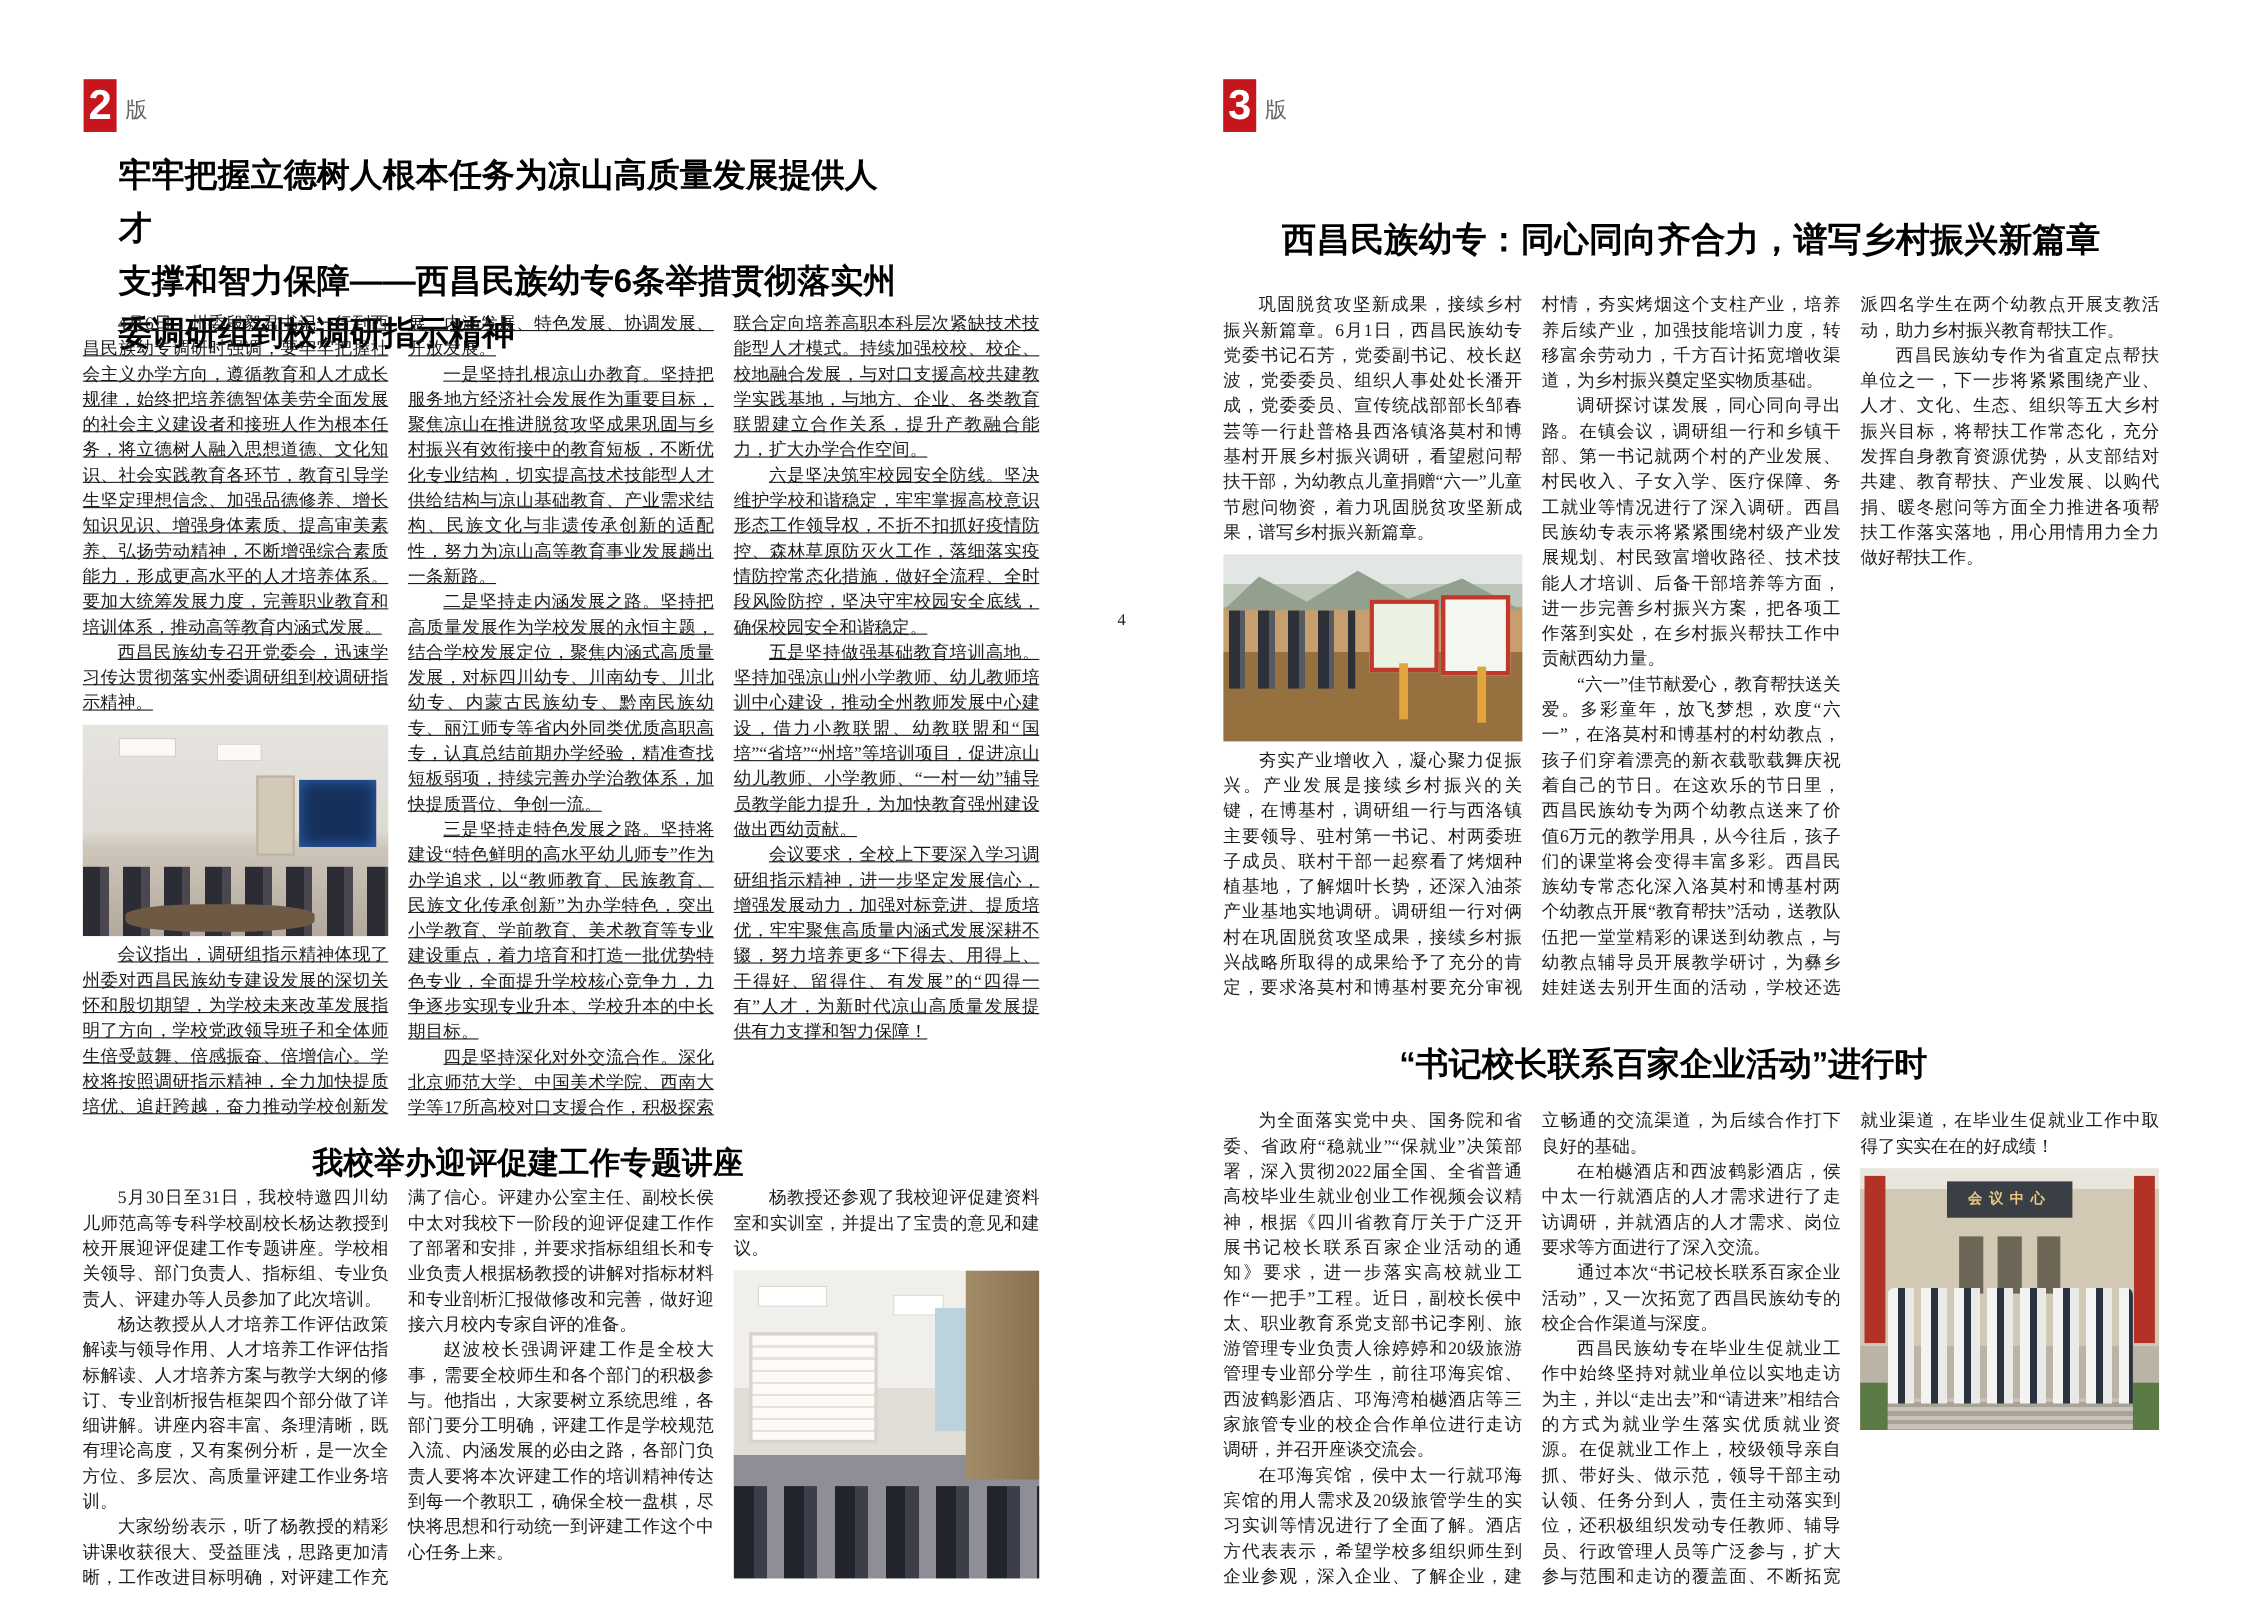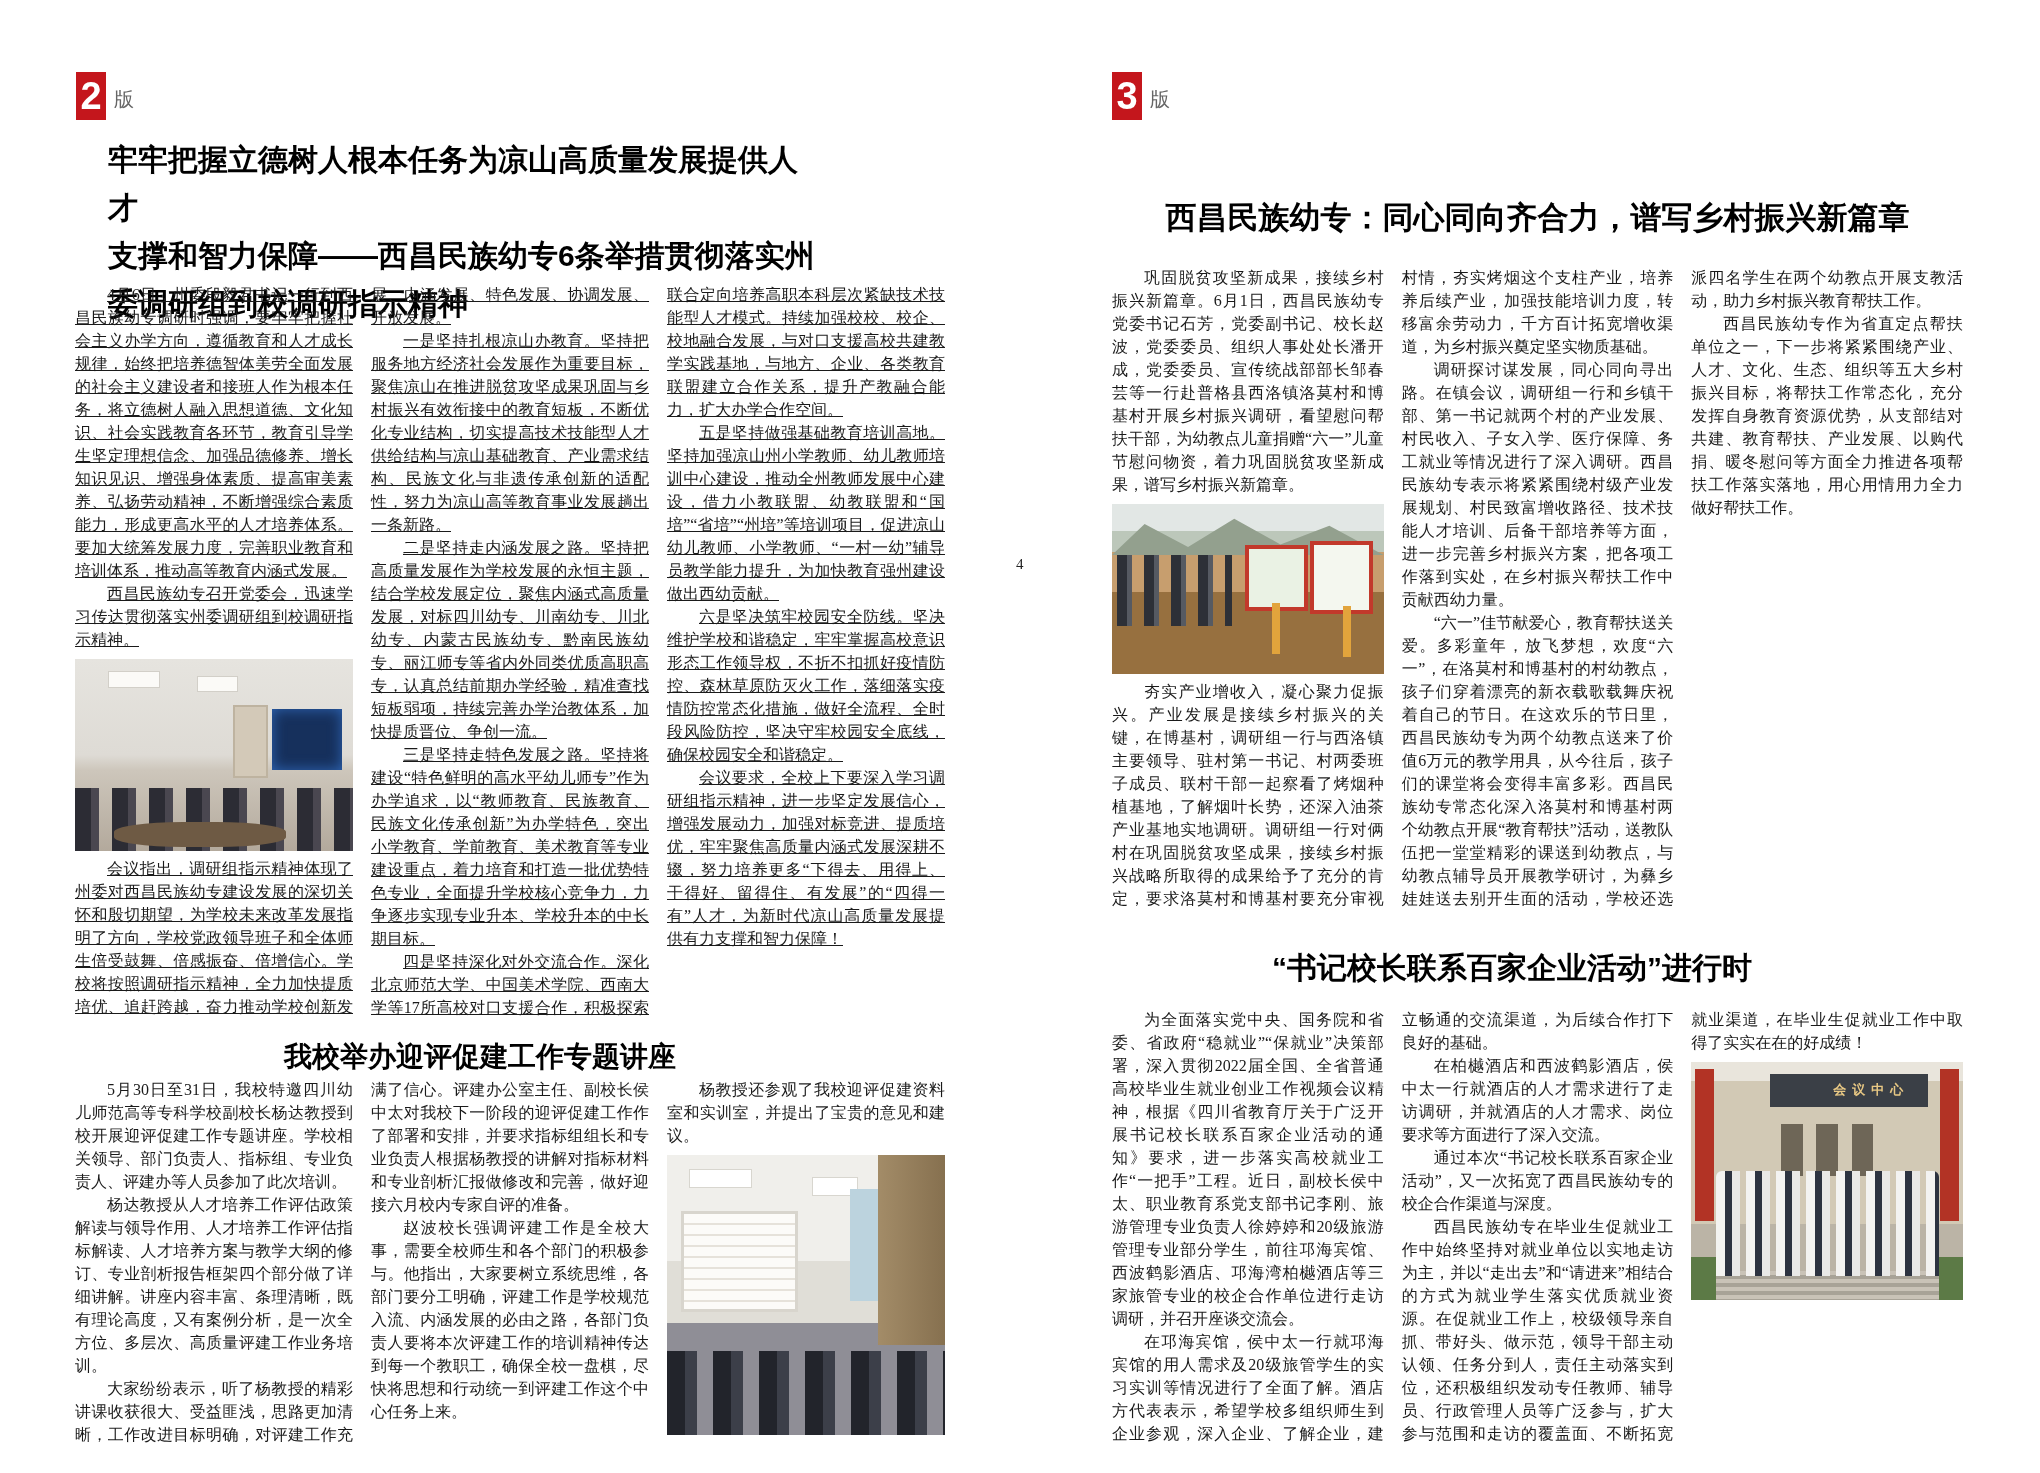--- a/index.html
+++ b/index.html
@@ -55,21 +55,21 @@
        clip-path:polygon(0 100%,12% 30%,28% 82%,45% 18%,62% 76%,80% 34%,100% 100%);}
   .ph3 .board1{right:28%;top:24%;width:20%;height:34%;background:#eaf2e4;border:4px solid #c2392b;}
   .ph3 .board2{right:4%;top:22%;width:20%;height:38%;background:#f4f7ef;border:4px solid #c2392b;}
   .ph3 .post1{right:38%;top:58%;width:3%;height:30%;background:#e2a43c;}
   .ph3 .post2{right:12%;top:60%;width:3%;height:30%;background:#e2a43c;}
   .ph3 .people{left:2%;top:30%;width:42%;height:42%;
        background:repeating-linear-gradient(90deg,#2d3037 0 10px,#565a62 10px 15px,rgba(0,0,0,0) 15px 27px);}
   
   .ph5{height:238px;background:linear-gradient(180deg,#e9e5dc 0 8%,#d2c9b5 8% 68%,#bbb4a6 68% 100%);}
   .ph5 .plaque{left:29%;top:5%;width:42%;height:14%;background:#3a3f46;color:#e8c884;
-       font:bold 13px/2.4 "Liberation Serif",serif;text-align:center;letter-spacing:6px;overflow:hidden;padding-left:44px;}
+       font:bold 13px/2.4 "Liberation Serif",serif;text-align:center;letter-spacing:6px;overflow:hidden;}
   .ph5 .pillarL{left:1.5%;top:3%;width:7%;height:64%;background:#b23325;}
   .ph5 .pillarR{right:1.5%;top:3%;width:7%;height:64%;background:#b23325;}
   .ph5 .doorA{left:33%;top:26%;width:8%;height:22%;background:#6e6657;}
   .ph5 .doorB{left:46%;top:26%;width:8%;height:22%;background:#6e6657;}
   .ph5 .doorC{left:59%;top:26%;width:8%;height:22%;background:#6e6657;}
   .ph5 .steps{left:0;right:0;bottom:0;height:12%;
        background:repeating-linear-gradient(180deg,#c9c3b7 0 4px,#a8a397 4px 8px);}
   .ph5 .crowd{left:9%;right:9%;bottom:10%;height:44%;border-radius:6px 6px 0 0;
        background:repeating-linear-gradient(90deg,#f3f3f1 0 9px,#2c3340 9px 16px,#e9e9e7 16px 24px,rgba(0,0,0,0) 24px 30px);}
   .ph5 .hedgeL{left:0;bottom:0;width:9%;height:18%;background:#5c7a46;}
@@ -96,22 +96,22 @@
     <div class="door"></div>
     <div class="screen"></div>
     <div class="people"></div>
     <div class="table"></div>
   </div>
   <p>会议指出，调研组指示精神体现了州委对西昌民族幼专建设发展的深切关怀和殷切期望，为学校未来改革发展指明了方向，学校党政领导班子和全体师生倍受鼓舞、倍感振奋、倍增信心。学校将按照调研指示精神，全力加快提质培优、追赶跨越，奋力推动学校创新发展、内涵发展、特色发展、协调发展、开放发展。</p>
   <p>一是坚持扎根凉山办教育。坚持把服务地方经济社会发展作为重要目标，聚焦凉山在推进脱贫攻坚成果巩固与乡村振兴有效衔接中的教育短板，不断优化专业结构，切实提高技术技能型人才供给结构与凉山基础教育、产业需求结构、民族文化与非遗传承创新的适配性，努力为凉山高等教育事业发展趟出一条新路。</p>
   <p>二是坚持走内涵发展之路。坚持把高质量发展作为学校发展的永恒主题，结合学校发展定位，聚焦内涵式高质量发展，对标四川幼专、川南幼专、川北幼专、内蒙古民族幼专、黔南民族幼专、丽江师专等省内外同类优质高职高专，认真总结前期办学经验，精准查找短板弱项，持续完善办学治教体系，加快提质晋位、争创一流。</p>
   <p>三是坚持走特色发展之路。坚持将建设“特色鲜明的高水平幼儿师专”作为办学追求，以“教师教育、民族教育、民族文化传承创新”为办学特色，突出小学教育、学前教育、美术教育等专业建设重点，着力培育和打造一批优势特色专业，全面提升学校核心竞争力，力争逐步实现专业升本、学校升本的中长期目标。</p>
   <p>四是坚持深化对外交流合作。深化北京师范大学、中国美术学院、西南大学等17所高校对口支援合作，积极探索联合定向培养高职本科层次紧缺技术技能型人才模式。持续加强校校、校企、校地融合发展，与对口支援高校共建教学实践基地，与地方、企业、各类教育联盟建立合作关系，提升产教融合能力，扩大办学合作空间。</p>
+  <p>六是坚决筑牢校园安全防线。坚决维护学校和谐稳定，牢牢掌握高校意识形态工作领导权，不折不扣抓好疫情防控、森林草原防灭火工作，落细落实疫情防控常态化措施，做好全流程、全时段风险防控，坚决守牢校园安全底线，确保校园安全和谐稳定。</p>
   <p>五是坚持做强基础教育培训高地。坚持加强凉山州小学教师、幼儿教师培训中心建设，推动全州教师发展中心建设，借力小教联盟、幼教联盟和“国培”“省培”“州培”等培训项目，促进凉山幼儿教师、小学教师、“一村一幼”辅导员教学能力提升，为加快教育强州建设做出西幼贡献。</p>
-  <p>六是坚决筑牢校园安全防线。坚决维护学校和谐稳定，牢牢掌握高校意识形态工作领导权，不折不扣抓好疫情防控、森林草原防灭火工作，落细落实疫情防控常态化措施，做好全流程、全时段风险防控，坚决守牢校园安全底线，确保校园安全和谐稳定。</p>
   <p>会议要求，全校上下要深入学习调研组指示精神，进一步坚定发展信心，增强发展动力，加强对标竞进、提质培优，牢牢聚焦高质量内涵式发展深耕不辍，努力培养更多“下得去、用得上、干得好、留得住、有发展”的“四得一有”人才，为新时代凉山高质量发展提供有力支撑和智力保障！</p>
 </div>
 
 <h2 class="t-main t2">我校举办迎评促建工作专题讲座</h2>
 
 <div id="lb-body" class="body-cols">
   <p>5月30日至31日，我校特邀四川幼儿师范高等专科学校副校长杨达教授到校开展迎评促建工作专题讲座。学校相关领导、部门负责人、指标组、专业负责人、评建办等人员参加了此次培训。</p>
   <p>杨达教授从人才培养工作评估政策解读与领导作用、人才培养工作评估指标解读、人才培养方案与教学大纲的修订、专业剖析报告框架四个部分做了详细讲解。讲座内容丰富、条理清晰，既有理论高度，又有案例分析，是一次全方位、多层次、高质量评建工作业务培训。</p>
   <p>大家纷纷表示，听了杨教授的精彩讲课收获很大、受益匪浅，思路更加清晰，工作改进目标明确，对评建工作充满了信心。评建办公室主任、副校长侯中太对我校下一阶段的迎评促建工作作了部署和安排，并要求指标组组长和专业负责人根据杨教授的讲解对指标材料和专业剖析汇报做修改和完善，做好迎接六月校内专家自评的准备。</p>
   <p>赵波校长强调评建工作是全校大事，需要全校师生和各个部门的积极参与。他指出，大家要树立系统思维，各部门要分工明确，评建工作是学校规范入流、内涵发展的必由之路，各部门负责人要将本次评建工作的培训精神传达到每一个教职工，确保全校一盘棋，尽快将思想和行动统一到评建工作这个中心任务上来。</p>

